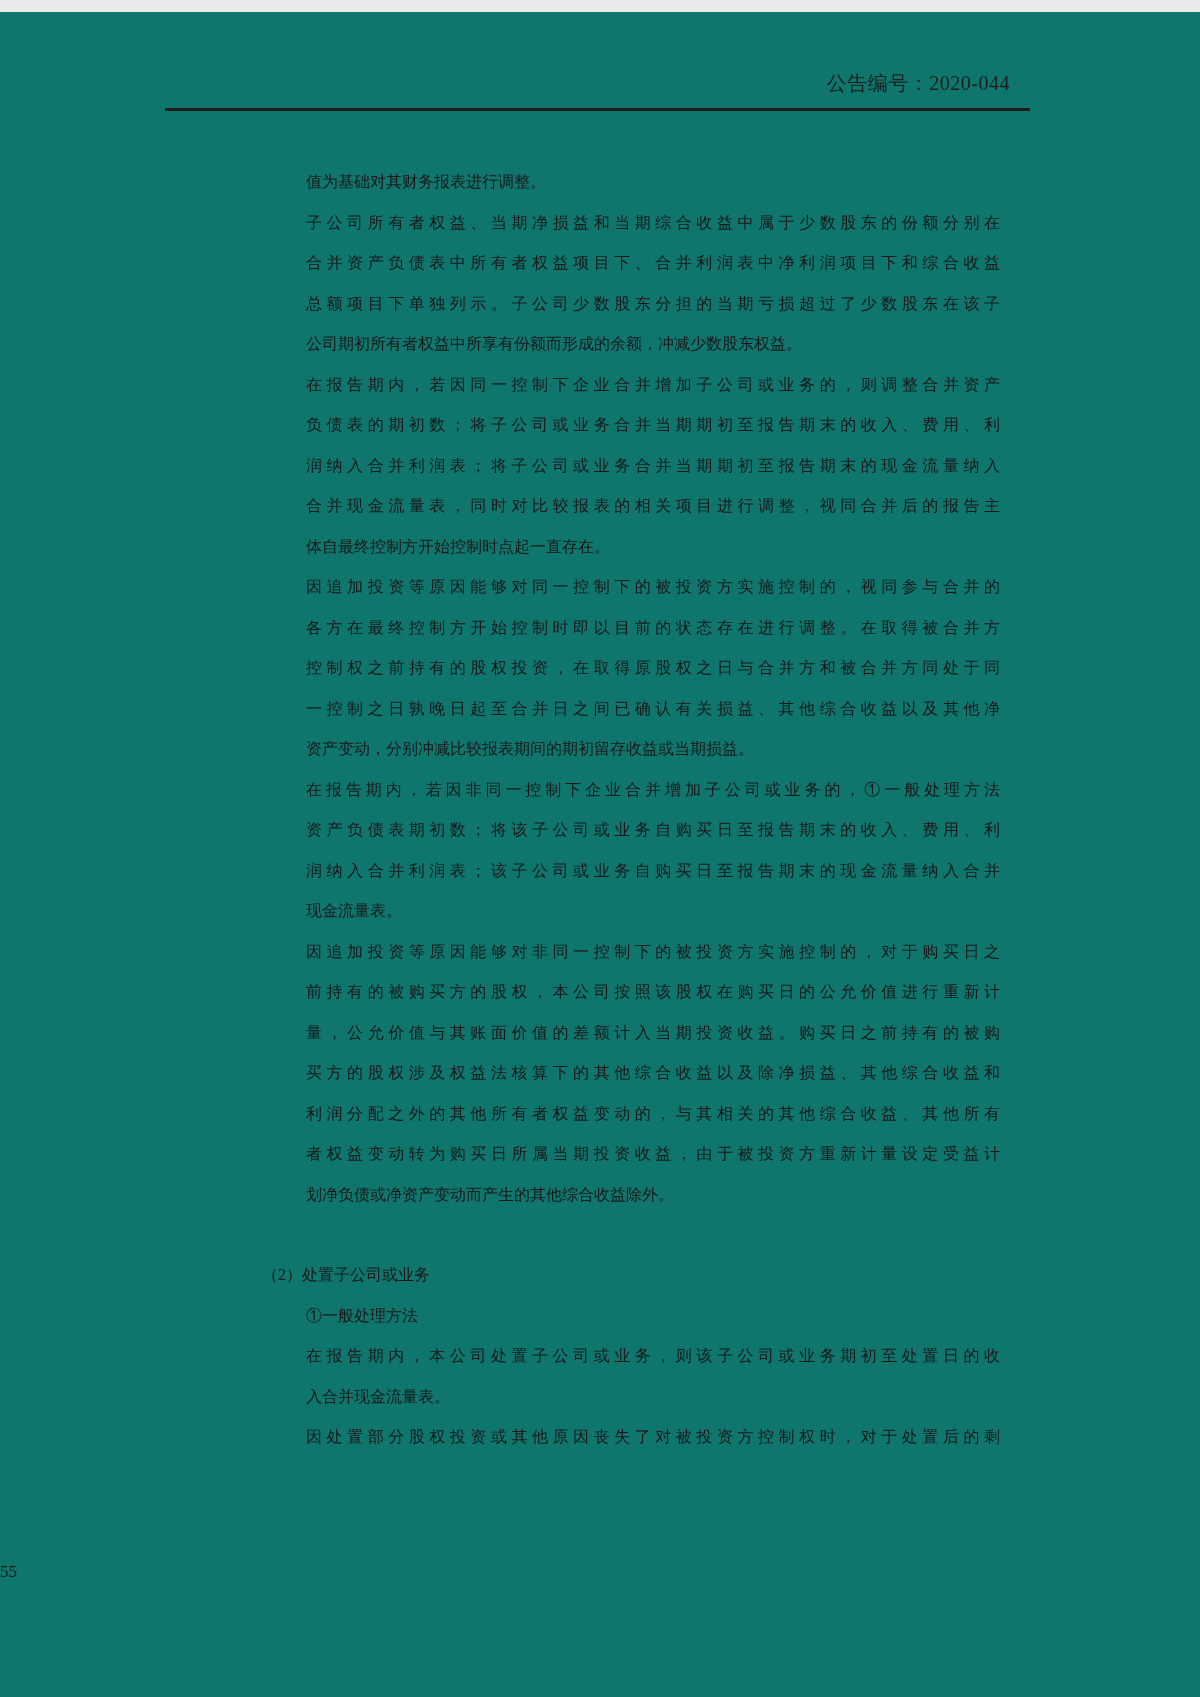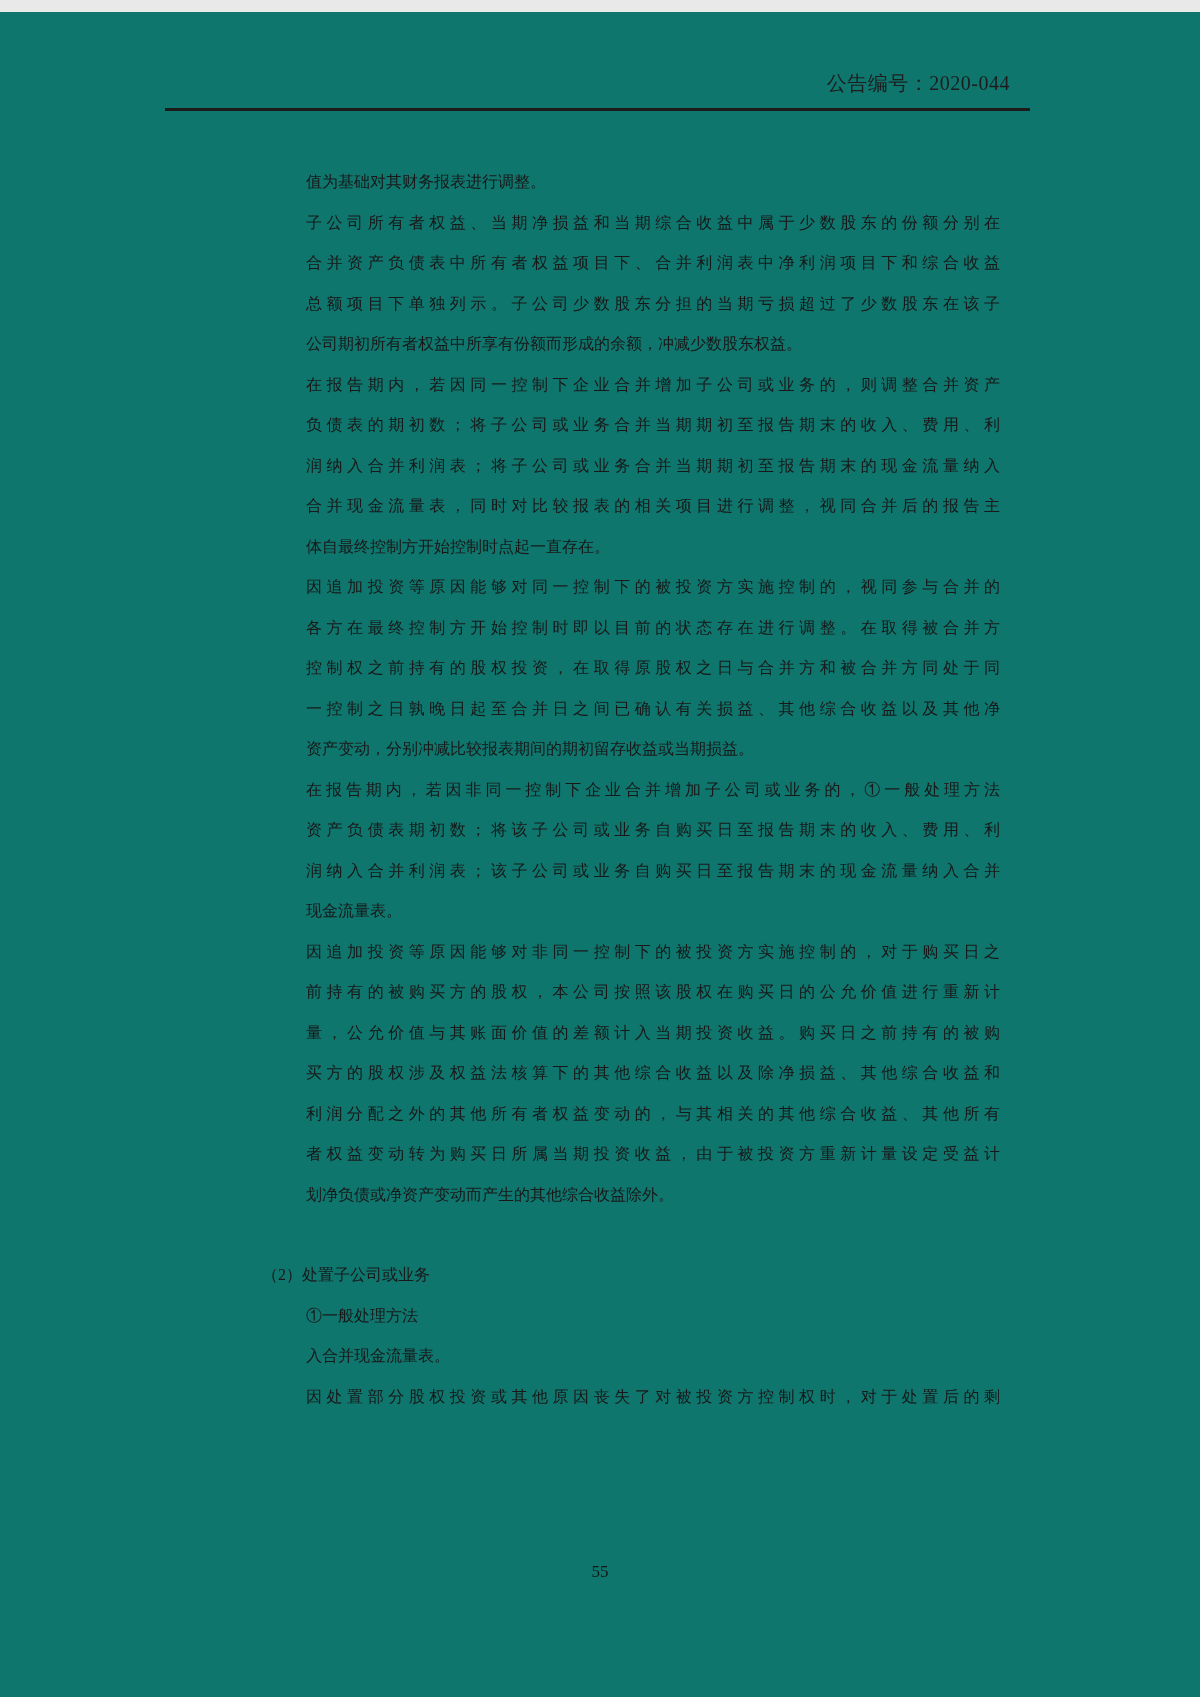--- a/index.html
+++ b/index.html
@@ -57,21 +57,21 @@
     margin-left: -44px;
   }
   .line.spacer {
     height: 40px;
   }
   .footer-row {
     position: absolute;
     top: 1550px;
     left: 0;
     width: 100%;
-    text-align: center;
+    text-align: left;
     font-size: 17px;
     color: #161616;
   }
 </style>
 </head>
 <body>
 
 <div class="page">
   <div class="header-row">公告编号：2020-044</div>
   <div class="rule"></div>
@@ -98,17 +98,18 @@
       <div class="line text justify">因追加投资等原因能够对非同一控制下的被投资方实施控制的，对于购买日之</div>
       <div class="line text justify">前持有的被购买方的股权，本公司按照该股权在购买日的公允价值进行重新计</div>
       <div class="line text justify">量，公允价值与其账面价值的差额计入当期投资收益。购买日之前持有的被购</div>
       <div class="line text justify">买方的股权涉及权益法核算下的其他综合收益以及除净损益、其他综合收益和</div>
       <div class="line text justify">利润分配之外的其他所有者权益变动的，与其相关的其他综合收益、其他所有</div>
       <div class="line text justify">者权益变动转为购买日所属当期投资收益，由于被投资方重新计量设定受益计</div>
       <div class="line text">划净负债或净资产变动而产生的其他综合收益除外。</div>
       <div class="line spacer"></div>
       <div class="line heading">（2）处置子公司或业务</div>
       <div class="line text">①一般处理方法</div>
+      <div class="line text justify">在报告期内，本公司处置子公司或业务，则该子公司或业务期初至处置日的收</div>
       <div class="line text">入合并现金流量表。</div>
       <div class="line text justify">因处置部分股权投资或其他原因丧失了对被投资方控制权时，对于处置后的剩</div>
     </div>
   <div class="footer-row">55</div>
 </div>
 
 </body></html>

